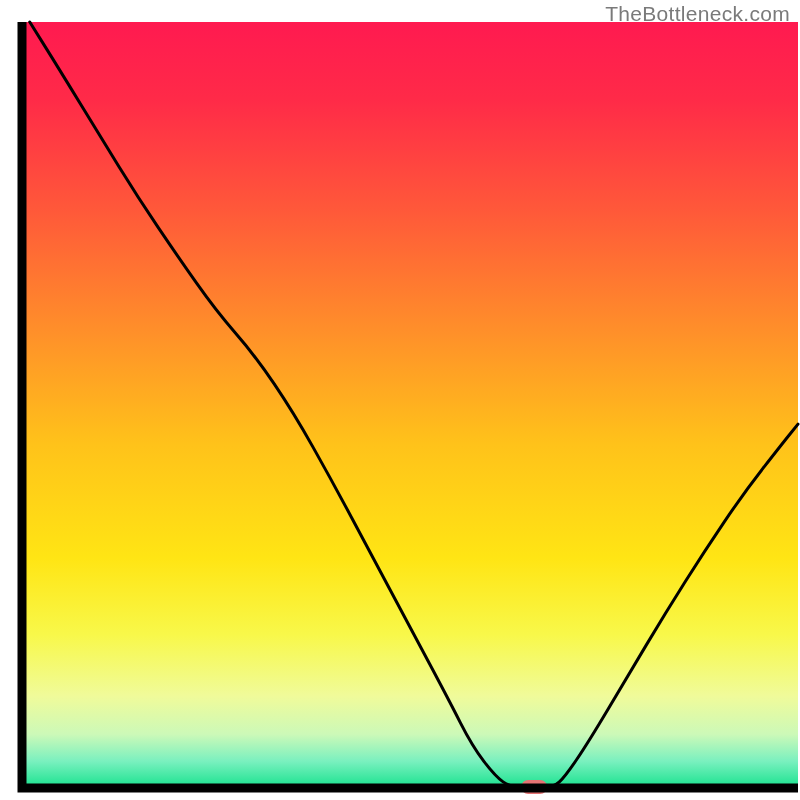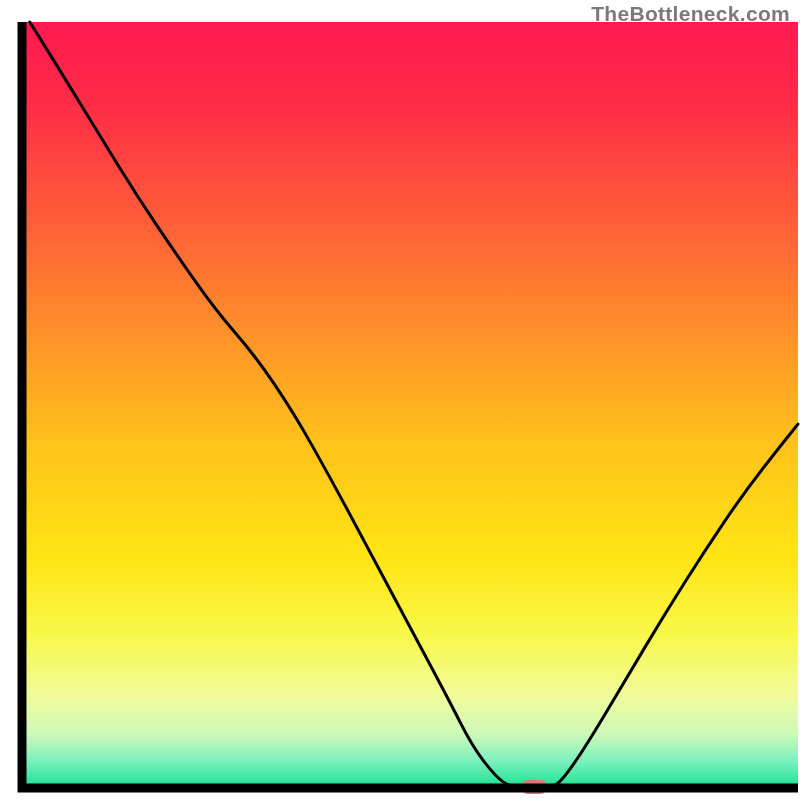--- a/index.html
+++ b/index.html
@@ -15,21 +15,21 @@
     width: 800px;
     height: 800px;
   }
   .watermark {
     position: absolute;
     top: 2px;
     right: 10px;
     color: #7a7a7a;
     font-size: 21px;
     letter-spacing: 0.3px;
-    font-weight: 700;
+    font-weight: 400;
     z-index: 10;
   }
   svg {
     display: block;
   }
 </style>
 </head>
 <body>
 <div class="container">
   <div class="watermark">TheBottleneck.com</div>

